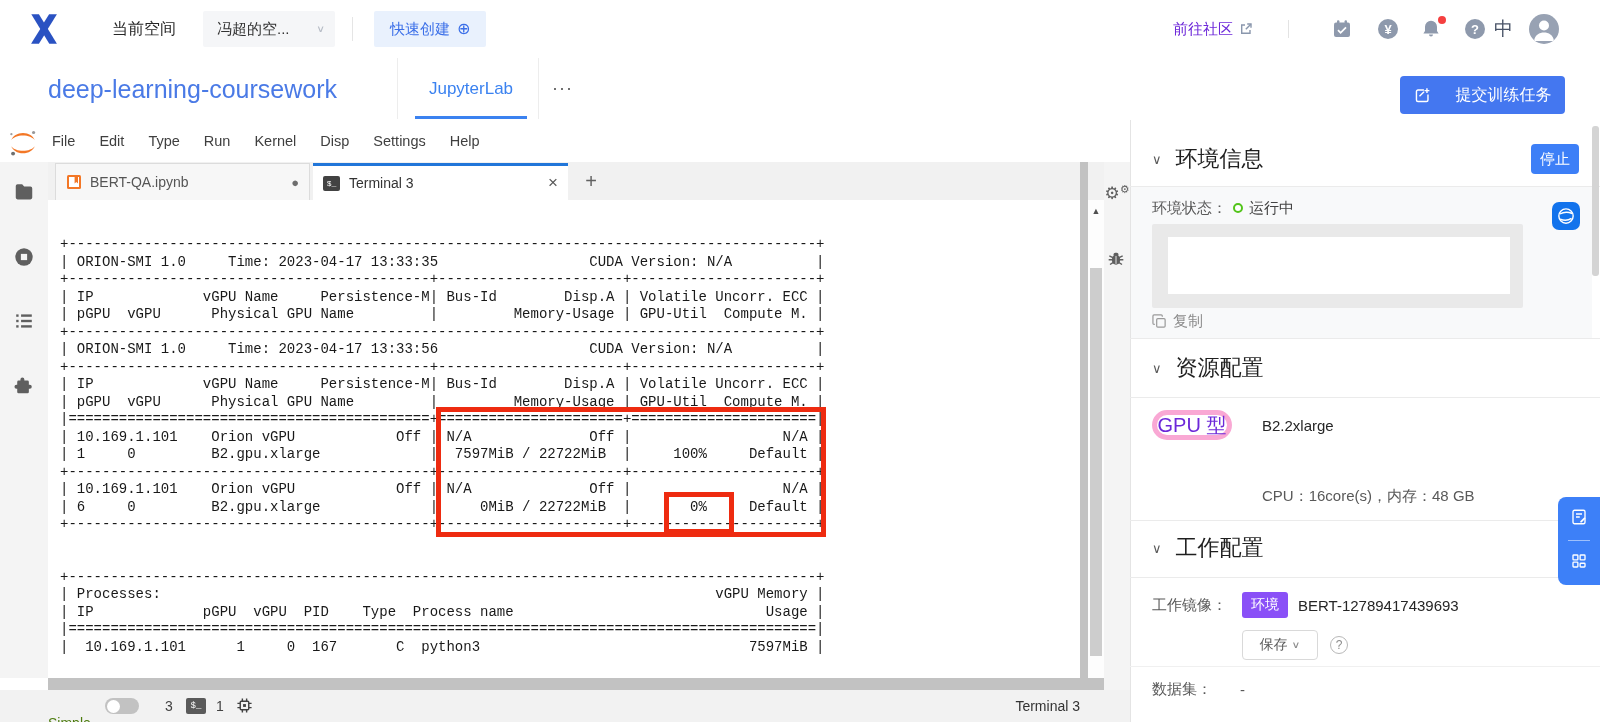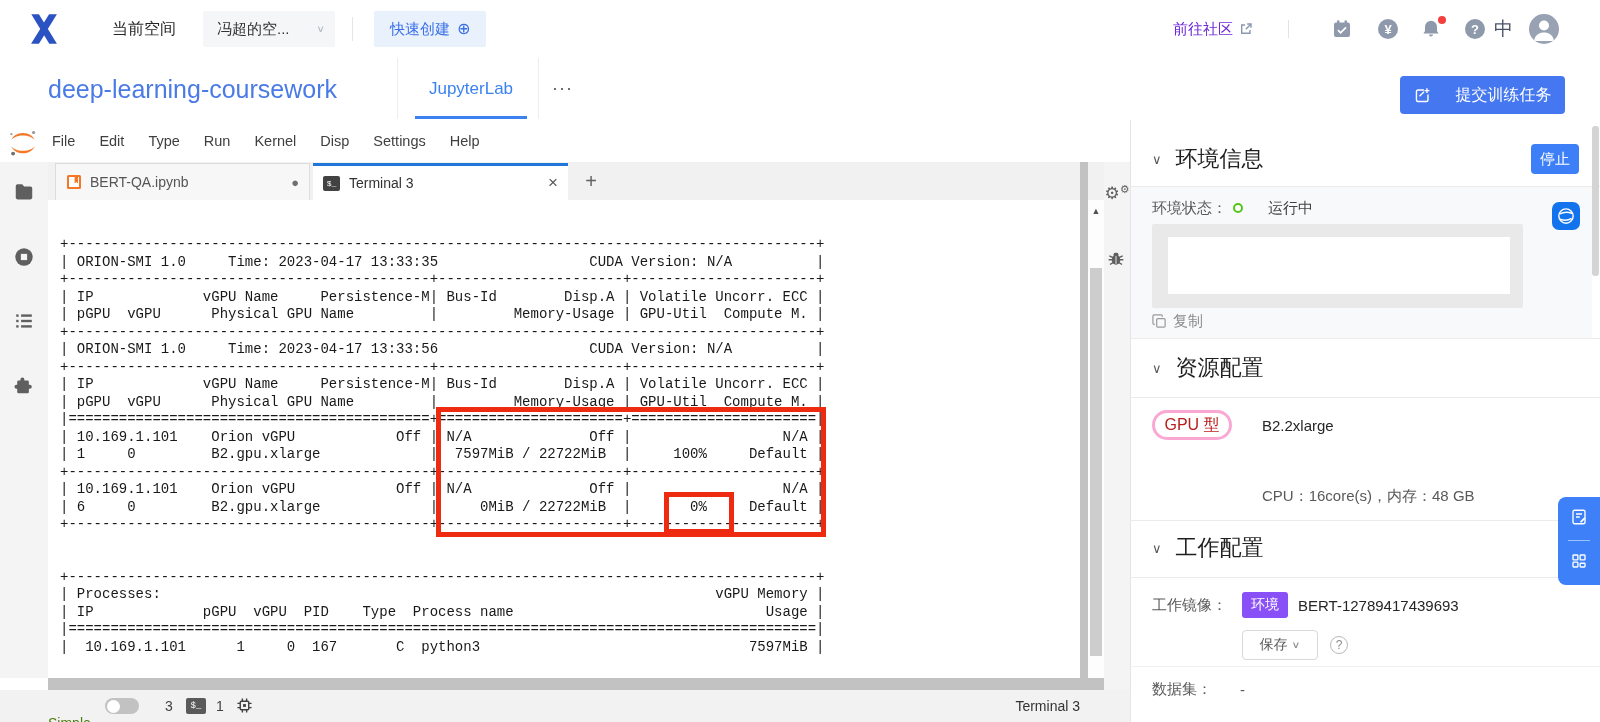--- a/index.html
+++ b/index.html
@@ -84,26 +84,26 @@
   .panel{left:1130px;top:120px;width:470px;height:602px;background:#fff;border-left:1px solid #e4e4e4;box-sizing:border-box;}
   .p-hr{left:1130px;width:470px;height:1px;background:#ebebeb;}
   .sec-chev{color:#595959;font-size:13px;cursor:pointer;}
   .sec-title{font-size:22px;color:#1f1f1f;font-weight:500;}
   .sec-head{gap:14px;}
   .stop-btn{left:1531px;top:144px;width:48px;height:30px;background:#3d7ff7;border-radius:4px;color:#fff;
       font-size:15px;justify-content:center;cursor:pointer;}
   .env-band{left:1131px;top:187px;width:461px;height:151px;background:#f8f9fa;}
   .status-row{left:1152px;top:196px;height:24px;font-size:15px;color:#595959;gap:6px;}
   .green-ring{width:10px;height:10px;border-radius:50%;border:2px solid #52c41a;box-sizing:border-box;background:#fff;}
-  .status-val{color:#434343;margin-left:19px;}
+  .status-val{color:#434343;}
   .ssh-box{left:1152px;top:224px;width:371px;height:84px;background:#e9e9e9;border-radius:2px;}
   .ssh-inner{left:1168px;top:237px;width:342px;height:57px;background:#fff;}
   .copy-row{left:1152px;top:310px;height:22px;gap:6px;font-size:15px;color:#8c8c8c;cursor:pointer;}
-  .gpu-pill{left:1152px;top:410px;width:80px;height:30px;border:3px solid #f9a8d4;border-radius:15px;background:#fff;
-      justify-content:center;font-size:16px;color:#b91c1c;box-sizing:border-box;}
+  .gpu-pill{left:1152px;top:410px;width:80px;height:30px;border:5px solid #f9a8d4;border-radius:15px;background:#fff;
+      justify-content:center;font-size:20px;color:#6d28d9;box-sizing:border-box;}
   .p-text{font-size:15px;color:#595959;}
   .p-strong{font-size:15px;color:#262626;}
   .img-tag{left:1242px;top:592px;width:46px;height:26px;background:#8a50f7;border-radius:3px;color:#fff;
       font-size:14px;justify-content:center;}
   .save-btn{left:1242px;top:630px;width:76px;height:30px;border:1px solid #d9d9d9;border-radius:4px;background:#fff;
       justify-content:center;gap:4px;font-size:14px;color:#595959;box-sizing:border-box;cursor:pointer;}
   .q-circle{left:1330px;top:636px;width:18px;height:18px;border-radius:50%;border:1px solid #b8b8b8;color:#8c8c8c;
       font-size:12px;display:flex;align-items:center;justify-content:center;box-sizing:border-box;cursor:pointer;}
   .assist{left:1552px;top:202px;width:28px;height:28px;border-radius:7px;background:#1273ec;
       display:flex;align-items:center;justify-content:center;cursor:pointer;}

